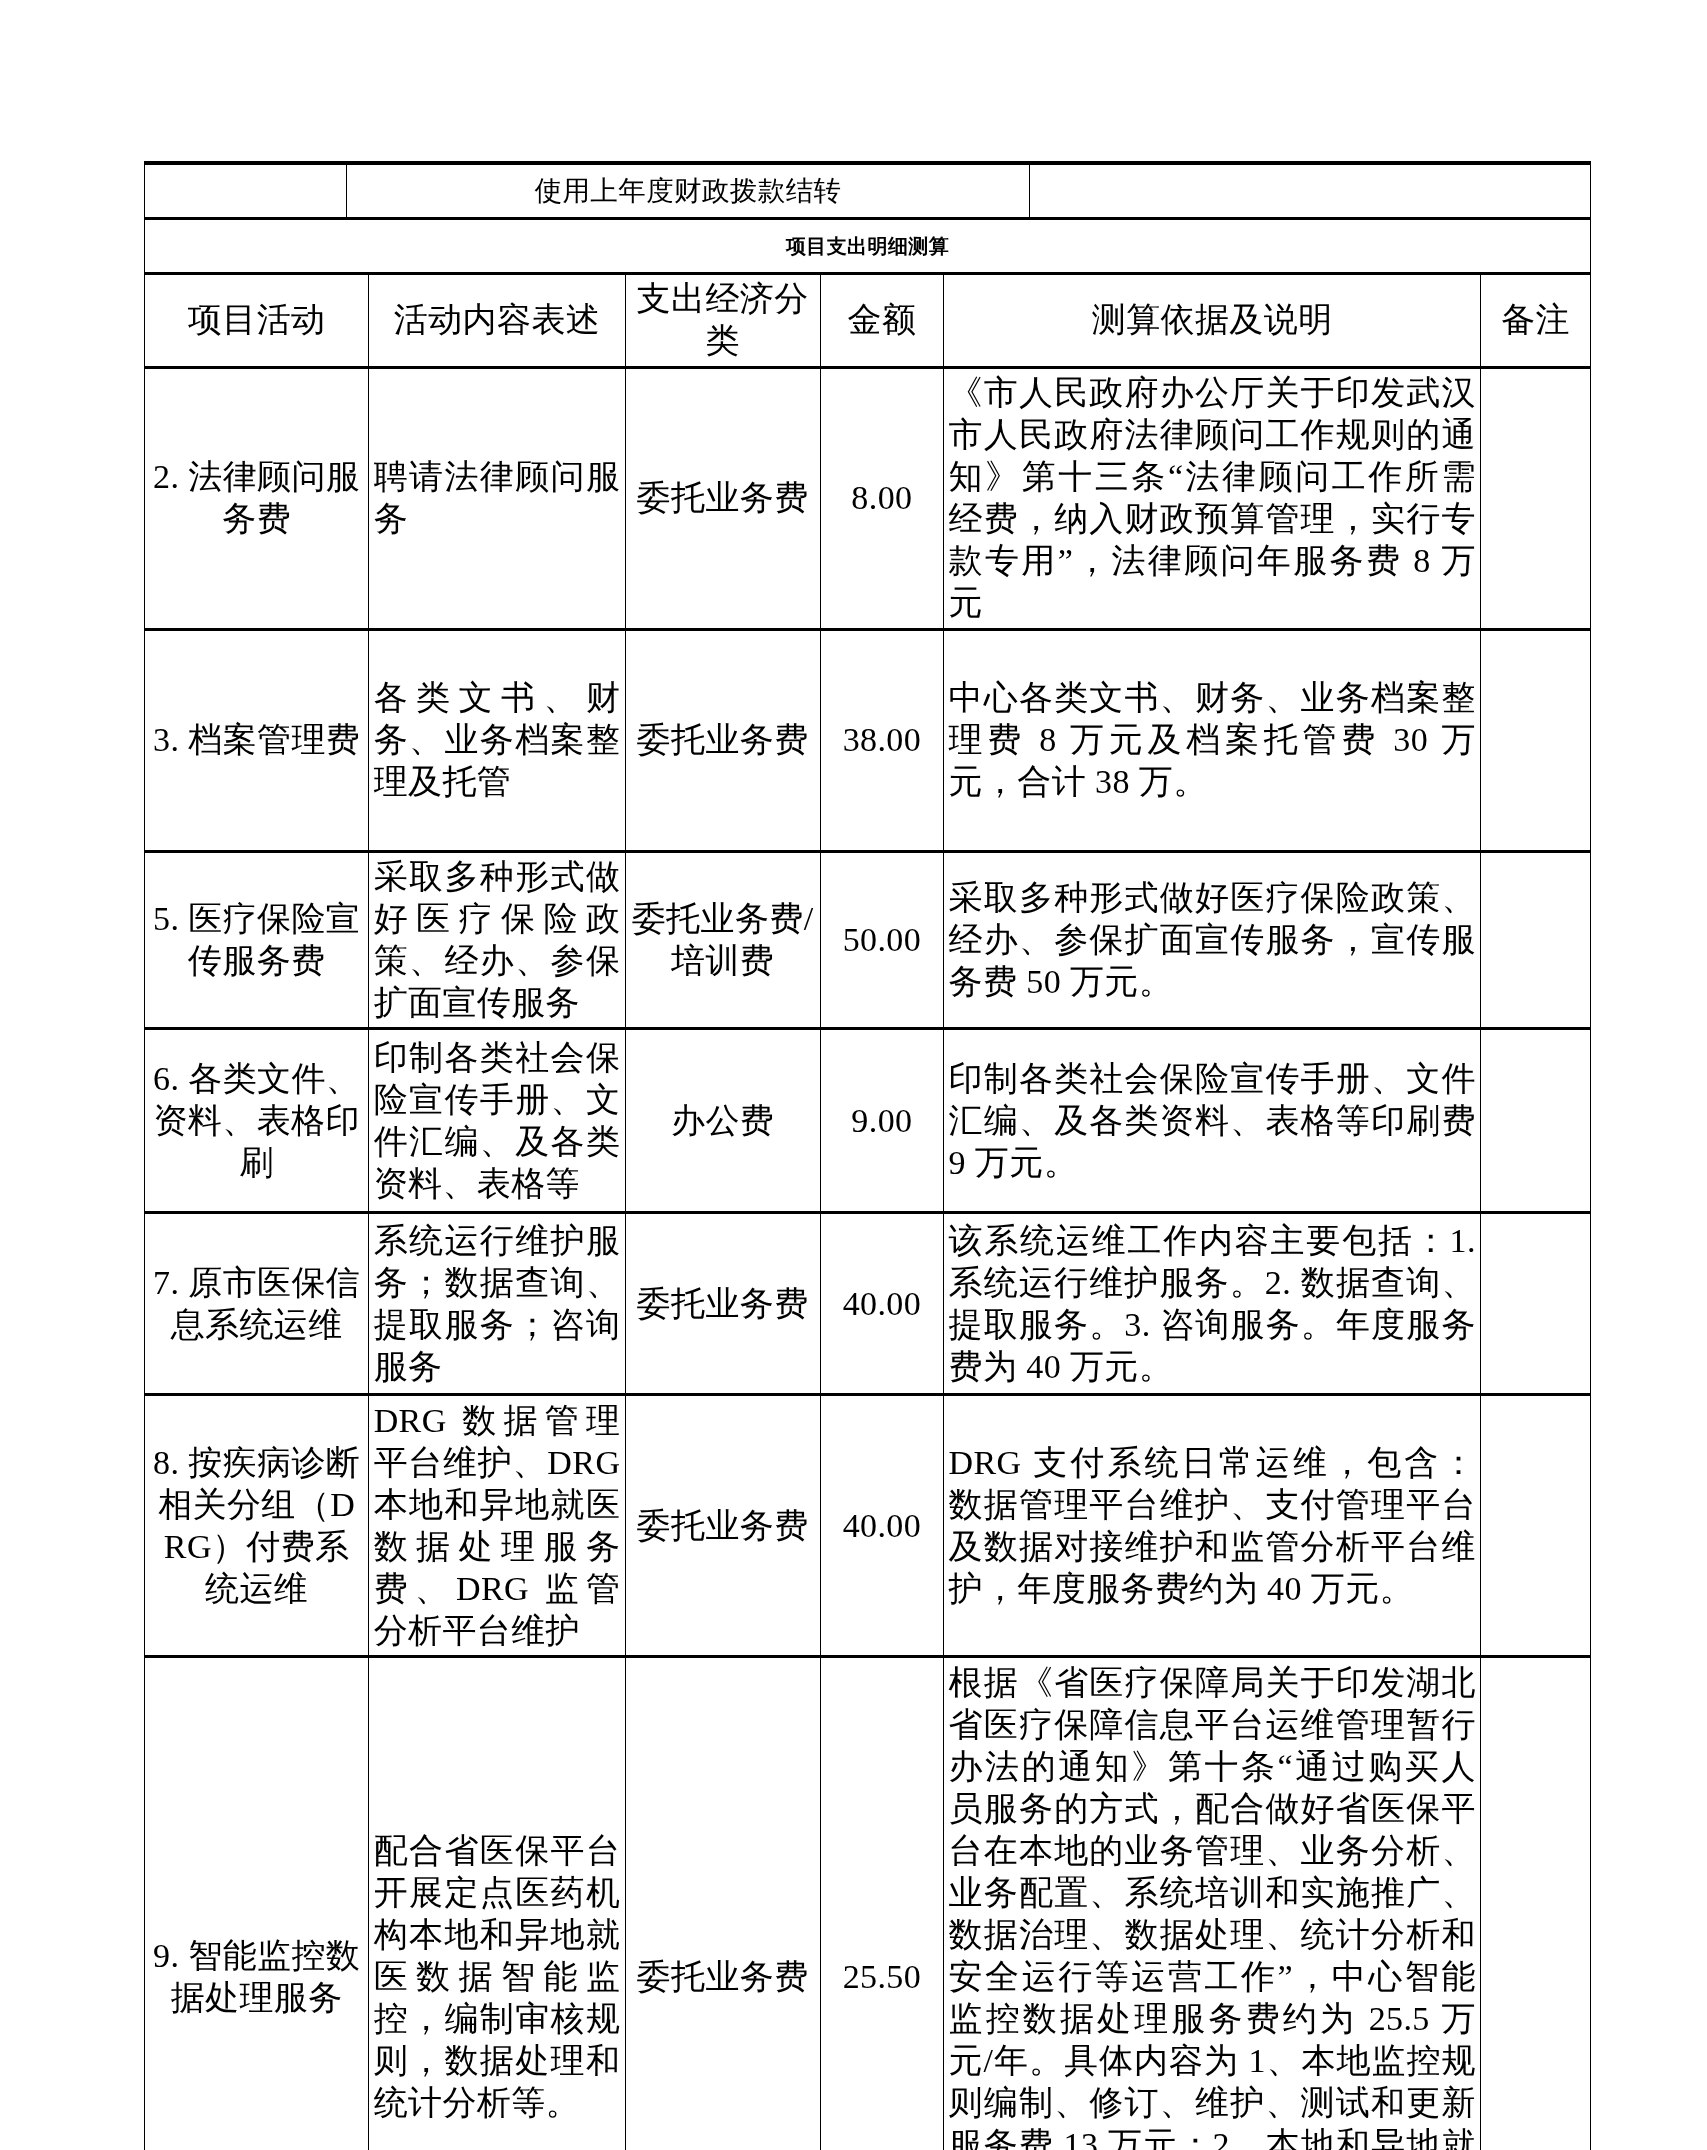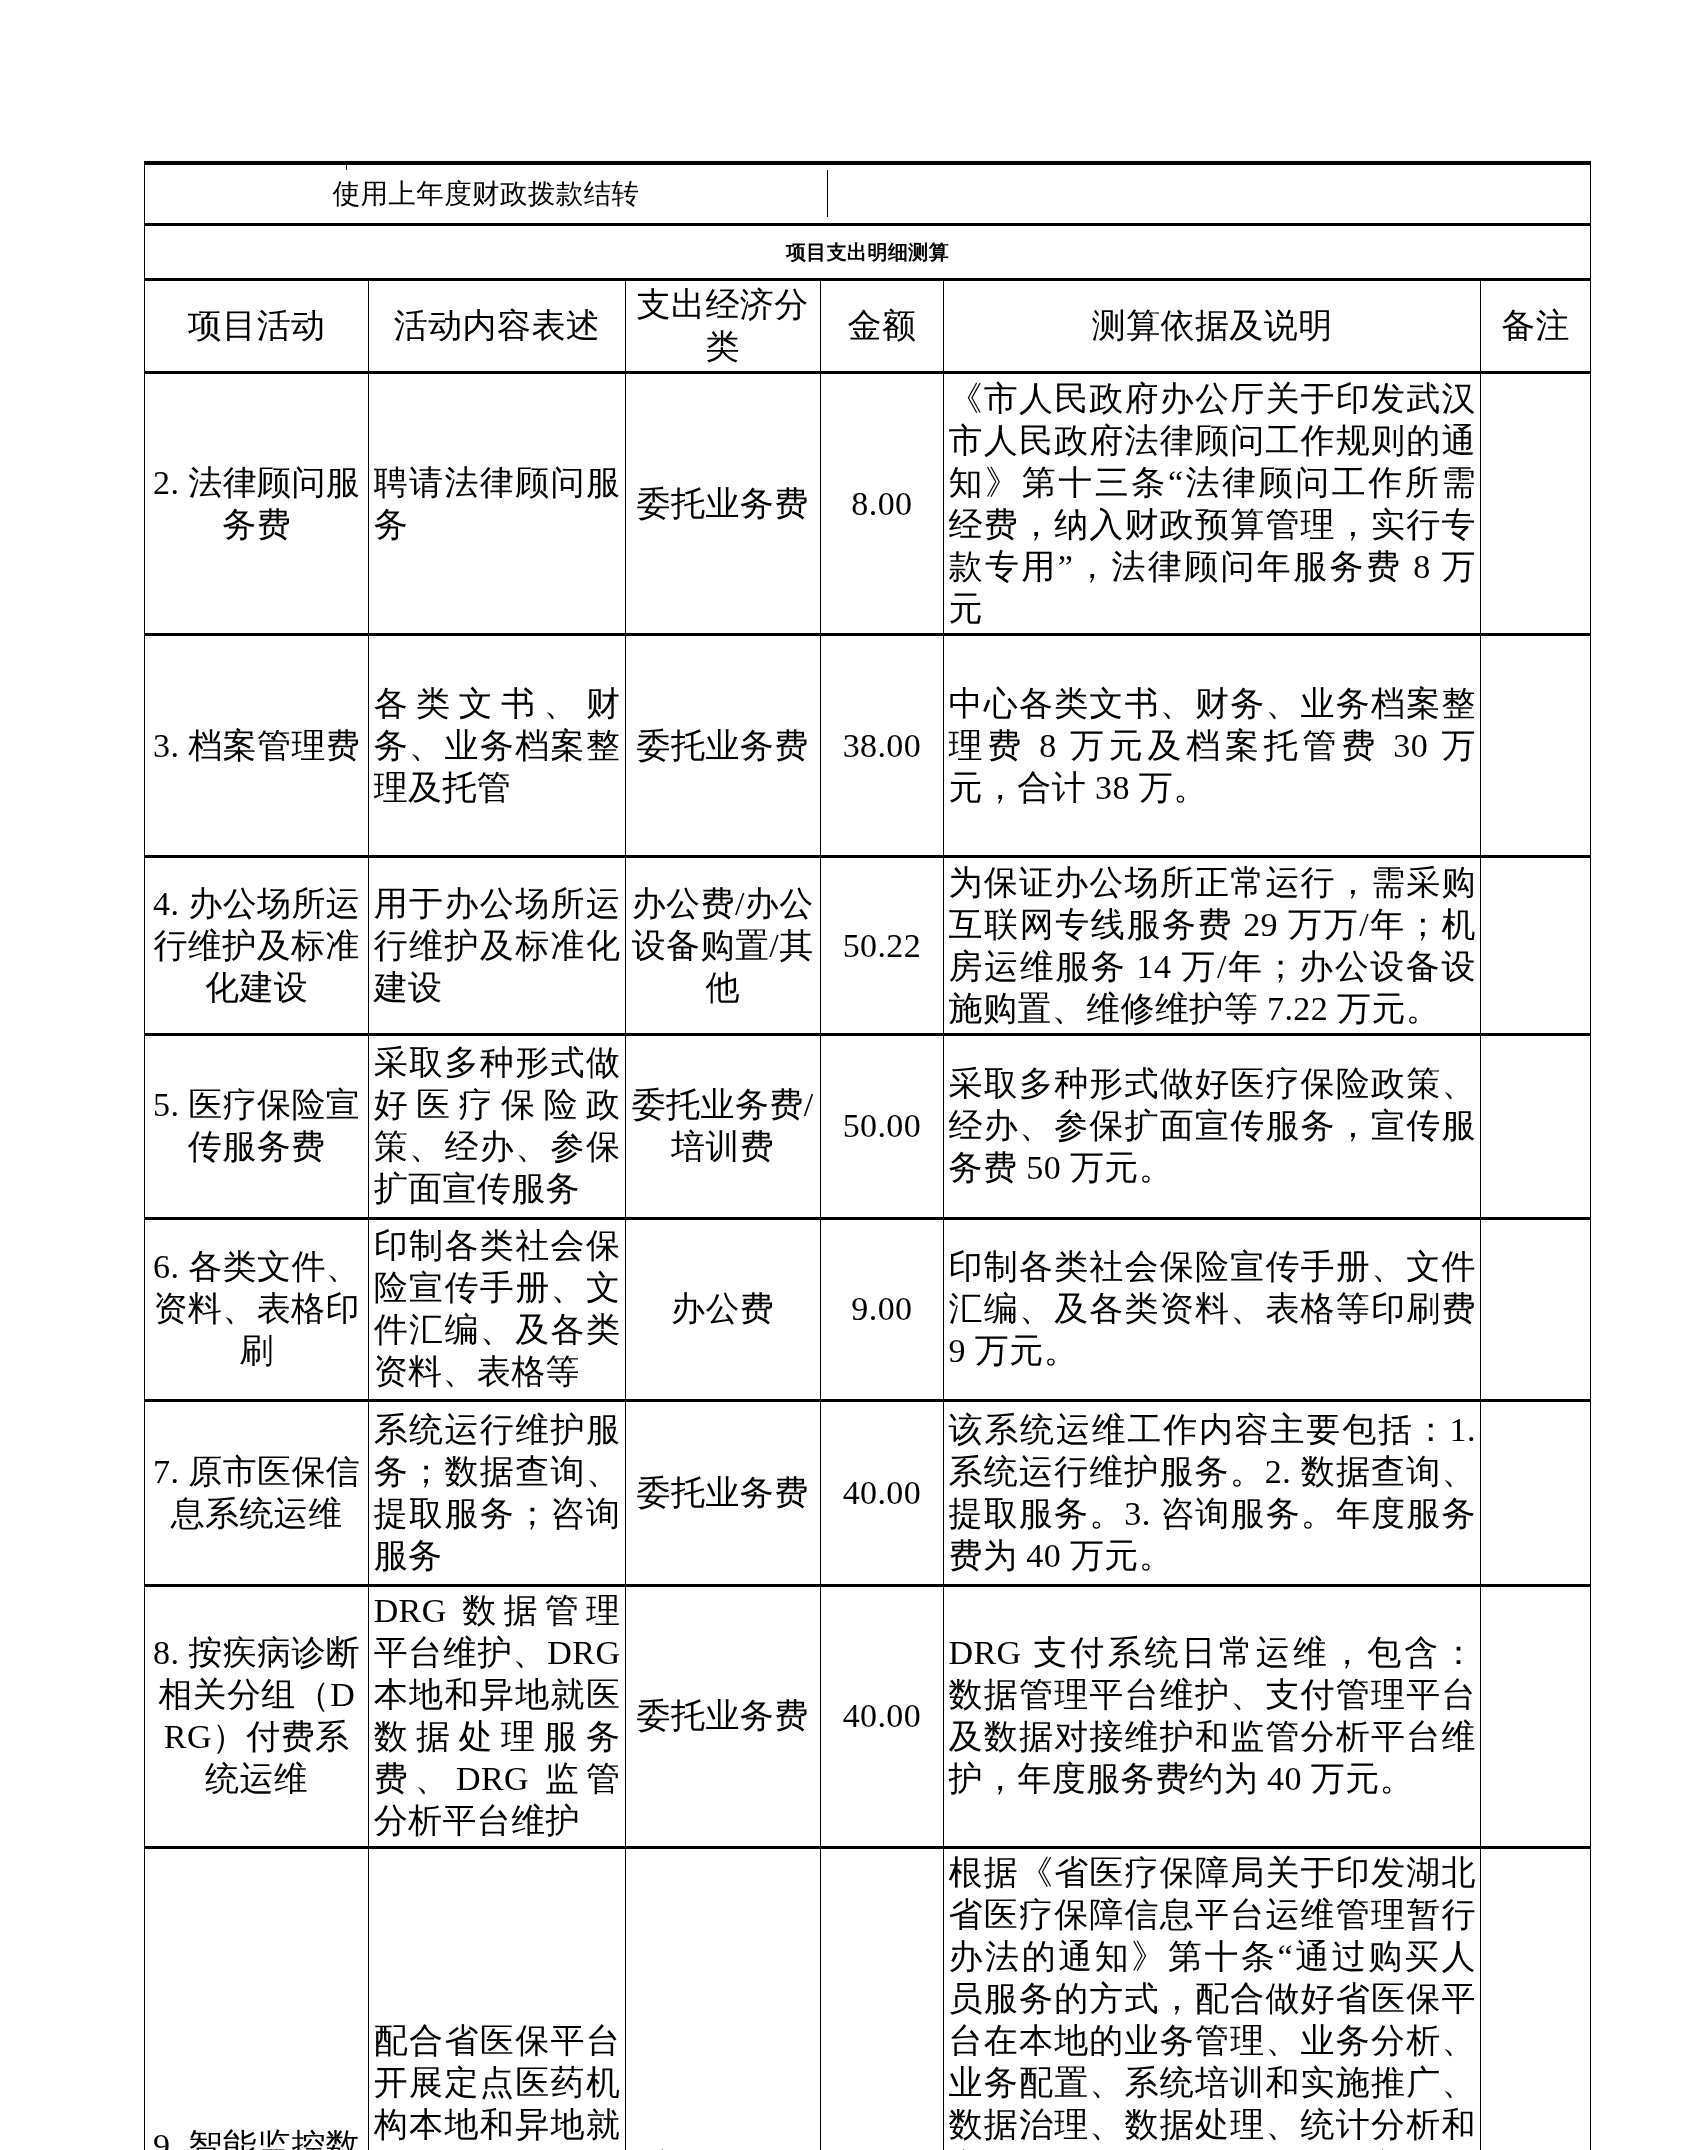--- a/index.html
+++ b/index.html
@@ -25,21 +25,20 @@
     border-right: 1.7px solid #000;
     font-size: 27.5px;
     line-height: 42px;
     letter-spacing: 0.4px;
   }
   
   .carryover-row {
     display: flex;
     min-height: 55px;
     border-bottom: 3.4px solid #000;
-    flex-direction: column;
   }
   .carryover-cell {
     display: flex;
     align-items: center;
     justify-content: center;
     text-align: center;
     padding: 2.6px 4.3px;
   }
   .carryover-cell.c1 { width: 202px; border-right: 1.7px solid #000; }
   .carryover-cell.c2 { width: 683px; border-right: 1.7px solid #000; }
@@ -139,28 +138,20 @@
         </tr>
         <tr>
           <td class="al-c">3. 档案管理费</td>
           <td class="al-j">各类文书、财务、业务档案整理及托管</td>
           <td class="al-c">委托业务费</td>
           <td class="al-c">38.00</td>
           <td class="al-j">中心各类文书、财务、业务档案整理费 8 万元及档案托管费 30 万元，合计 38 万。</td>
           <td class="al-c"></td>
         </tr>
         <tr>
-          <td class="al-c">4. 办公场所运行维护及标准化建设</td>
-          <td class="al-j">用于办公场所运行维护及标准化建设</td>
-          <td class="al-c">办公费/办公设备购置/其他</td>
-          <td class="al-c">50.22</td>
-          <td class="al-j">为保证办公场所正常运行，需采购互联网专线服务费 29 万万/年；机房运维服务 14 万/年；办公设备设施购置、维修维护等 7.22 万元。</td>
-          <td class="al-c"></td>
-        </tr>
-        <tr>
           <td class="al-c">5. 医疗保险宣传服务费</td>
           <td class="al-j">采取多种形式做好医疗保险政策、经办、参保扩面宣传服务</td>
           <td class="al-c">委托业务费/培训费</td>
           <td class="al-c">50.00</td>
           <td class="al-j">采取多种形式做好医疗保险政策、经办、参保扩面宣传服务，宣传服务费 50 万元。</td>
           <td class="al-c"></td>
         </tr>
         <tr>
           <td class="al-c">6. 各类文件、资料、表格印刷</td>
           <td class="al-j">印制各类社会保险宣传手册、文件汇编、及各类资料、表格等</td>

